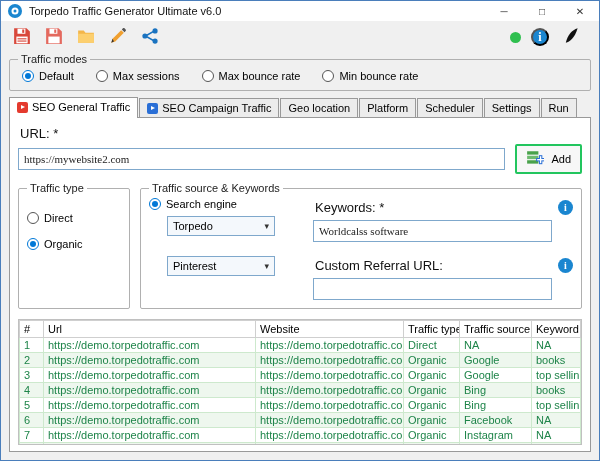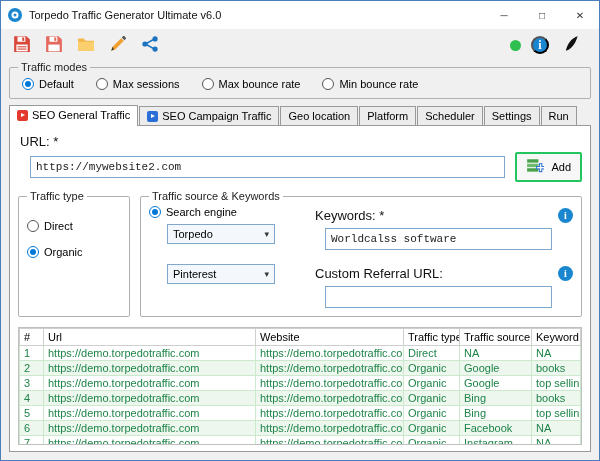--- a/index.html
+++ b/index.html
@@ -3,21 +3,21 @@
 <meta charset="utf-8">
 <style>
   * { box-sizing: border-box; margin: 0; padding: 0; }
   html,body { background:#555; }
   body { font-family: "Liberation Sans", sans-serif; font-size: 11px; color:#000; }
 
   .window { width:600px; height:461px; background:#f0f0f0; border:1px solid #4a7ebb;
             display:flex; flex-direction:column; overflow:hidden; }
 
   
-  .titlebar { height:28px; background:#fff; display:flex; align-items:center; padding-left:6px; flex:none; }
+  .titlebar { height:20px; background:#fff; display:flex; align-items:center; padding-left:6px; flex:none; }
   .app-icon { width:16px; height:16px; margin-right:6px; flex:none; }
   .title-text { font-size:11px; color:#111; flex:1; white-space:nowrap; overflow:hidden; }
   .win-controls { display:flex; height:100%; }
   .win-btn { width:38px; height:100%; border:none; background:#fff; font-size:10px; color:#333;
              display:flex; align-items:center; justify-content:center; cursor:default; }
 
   
   .toolbar { height:32px; display:flex; align-items:center; padding:0 8px; gap:6px; flex:none; }
   .tool-btn { width:26px; height:24px; border:1px solid transparent; background:transparent;
               display:flex; align-items:center; justify-content:center; border-radius:2px; }
@@ -50,21 +50,21 @@
   .tab-icon::after { content:""; position:absolute; left:4px; top:3px;
                      border-left:4px solid #fff; border-top:2.5px solid transparent; border-bottom:2.5px solid transparent; }
 
   
   .panel { border:1px solid #999; background:#fff; margin:0 8px 8px 8px; flex:1;
            padding:6px 8px; display:flex; flex-direction:column; overflow:hidden; }
 
   .field-label { font-size:13px; margin:2px 0 3px 2px; color:#111; }
   .url-row { display:flex; align-items:center; gap:10px; flex:none; }
   .text-input { height:22px; border:1px solid #7fa8cc; padding:0 5px; font-size:11px;
-                font-family:Liberation Mono, monospace; color:#222; background:#fff;margin-left:12px; }
+                font-family:Liberation Serif, serif; color:#222; background:#fff; }
   .url-input { flex:1; }
   .add-btn { height:30px; min-width:62px; border:2px solid #22c55e; background:#f7f7f7;
              display:flex; align-items:center; gap:7px; padding:0 9px; font-size:11px; border-radius:2px; }
 
   .form-row { display:flex; gap:10px; margin:8px 0 6px 0; flex:none; }
   .type-box { width:112px; display:flex; flex-direction:column; gap:14px; padding-top:18px; padding-bottom:12px; }
   .source-box { flex:1; display:flex; gap:14px; padding-bottom:8px; }
   .source-left { width:150px; display:flex; flex-direction:column; gap:6px; }
   .source-right { flex:1; display:flex; flex-direction:column; gap:4px; }
   .combo { width:108px; height:20px; border:1px solid #7fa8cc; background:#f4f8fc; margin-left:18px;

